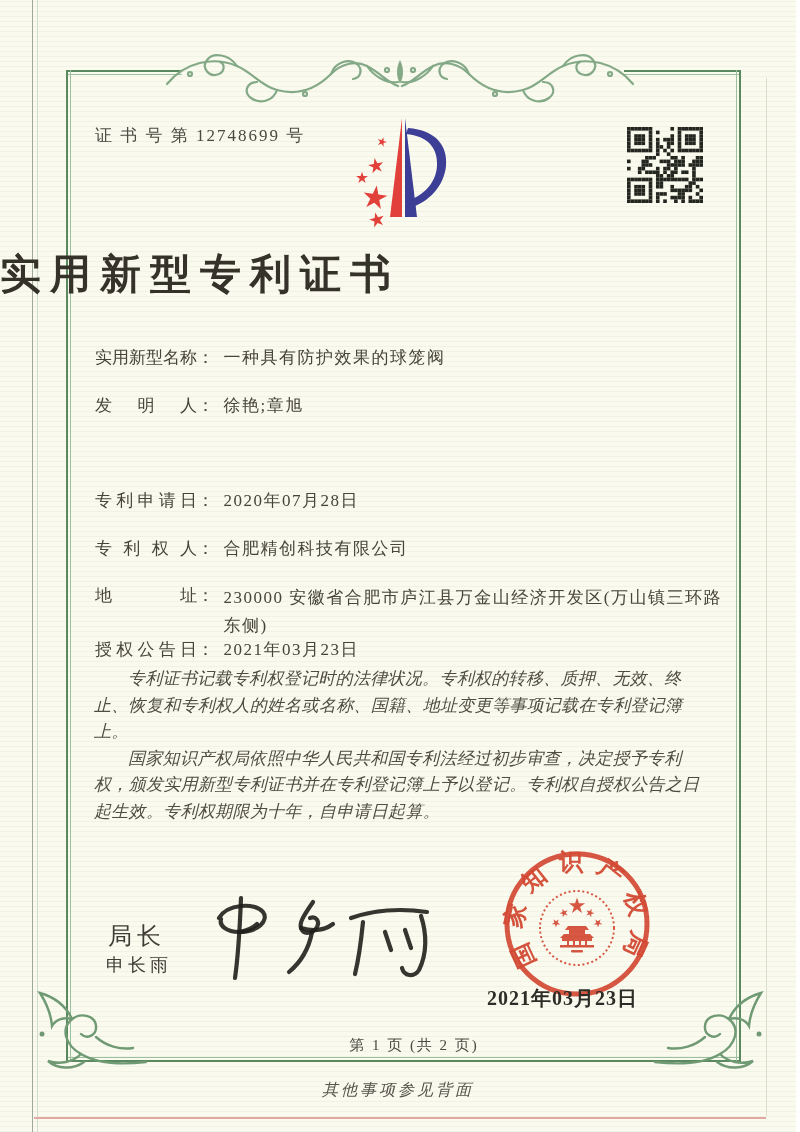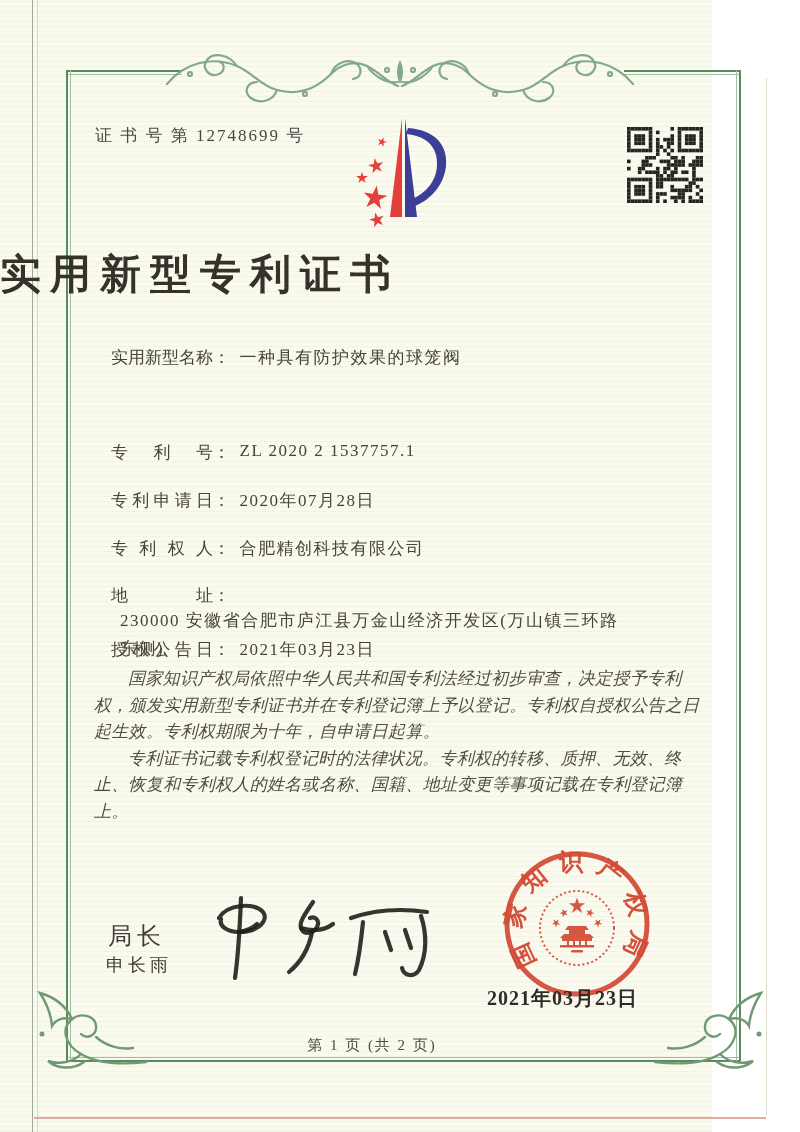--- a/index.html
+++ b/index.html
@@ -1,18 +1,18 @@
 <!DOCTYPE html>
 <html><head>
 <meta charset="utf-8">
 <style>
   html,body{margin:0;padding:0;}
   body{width:800px;height:1132px;overflow:hidden;
        font-family:"Liberation Serif","DejaVu Serif",serif;}
-  .page{position:relative;width:712px;height:1132px;
+  .page{position:relative;width:796px;height:1132px;
         background-color:#fbfaee;
         background-image:repeating-linear-gradient(0deg, rgba(170,195,165,0.13) 0 1px, rgba(0,0,0,0) 1px 5px);
         color:#45433b;}
   
   .scan-left{position:absolute;left:32px;top:0;height:1132px;width:4px;
              border-left:1.5px solid #9fa99b;border-right:1px solid #d2dacb;}
   .scan-right{position:absolute;left:766px;top:78px;height:1038px;width:1px;background:#d9ddc9;}
   .scan-bottom{position:absolute;left:34px;top:1117px;width:732px;height:2px;background:#e2a9a2;}
   
   .bseg{position:absolute;box-sizing:border-box;}
@@ -23,21 +23,21 @@
   .br{left:736px;top:70px;height:992px;width:5px;border-right:2px solid #5a895f;border-left:1px solid #9cbfa0;}
   .orn-band{position:absolute;left:165px;top:42px;}
   .fl-bl{position:absolute;left:34px;top:990px;}
   .fl-br{position:absolute;left:652px;top:990px;transform:scaleX(-1);}
   
   .cert-no{position:absolute;left:95px;top:124px;font-size:17px;letter-spacing:2px;color:#4b4a42;}
   .logo{position:absolute;left:340px;top:112px;}
   .qr{position:absolute;left:627px;top:127px;}
   .title{position:absolute;left:0;top:247px;width:100%;text-align:left;
          font-size:41px;font-weight:600;letter-spacing:9px;color:#343229;}
-  .frow{position:absolute;left:111px;font-size:17px;letter-spacing:0.5px;color:#474539;}
+  .frow{position:absolute;left:95px;font-size:17px;letter-spacing:0.5px;color:#474539;}
   .flabel{display:inline-block;width:102px;text-align-last:justify;-moz-text-align-last:justify;
           vertical-align:top;letter-spacing:0;}
   .fcolon{vertical-align:top;}
   .fvalue{margin-left:9px;letter-spacing:1.5px;vertical-align:top;}
   .fvalue.wrap{display:inline-block;width:505px;line-height:28px;}
   .pair2{position:absolute;left:330px;top:0;white-space:nowrap;}
   .paras{position:absolute;left:94px;top:666px;width:616px;
          font-style:italic;font-size:17px;line-height:26.5px;color:#4f4d42;letter-spacing:0.3px;}
   .paras p{margin:0;text-indent:2em;}
   .signer-title{position:absolute;left:108px;top:920px;font-size:24px;letter-spacing:5px;color:#3e3c34;}
@@ -342,39 +342,39 @@
       <rect x="65.14" y="72.38" width="3.62" height="3.62" fill="#23251f"></rect>
       <rect x="68.76" y="72.38" width="3.62" height="3.62" fill="#23251f"></rect>
       <rect x="72.38" y="72.38" width="3.62" height="3.62" fill="#23251f"></rect>
     </svg>
 
   <div class="title">实用新型专利证书</div>
 
   <div class="frow" style="top:346px">
     <span class="flabel">实用新型名称</span><span class="fcolon">：</span><span class="fvalue">一种具有防护效果的球笼阀</span>
   </div>
-  <div class="frow" style="top:441px">
-    <span class="flabel">专利号</span><span class="fcolon">：</span><span class="fvalue">ZL 2020 2 1537757.1</span>
+  <div class="frow" style="top:394px">
+    <span class="flabel">发明人</span><span class="fcolon">：</span><span class="fvalue">徐艳;章旭</span>
   </div>
   <div class="frow" style="top:489px">
     <span class="flabel">专利申请日</span><span class="fcolon">：</span><span class="fvalue">2020年07月28日</span>
   </div>
   <div class="frow" style="top:537px">
     <span class="flabel">专利权人</span><span class="fcolon">：</span><span class="fvalue">合肥精创科技有限公司</span>
   </div>
   <div class="frow" style="top:584px">
     <span class="flabel">地址</span><span class="fcolon">：</span><span class="fvalue wrap">230000 安徽省合肥市庐江县万金山经济开发区(万山镇三环路东侧)</span>
   </div>
   <div class="frow" style="top:638px;width:650px">
     <span class="flabel">授权公告日</span><span class="fcolon">：</span><span class="fvalue">2021年03月23日</span>
   </div>
 
   <div class="paras">
+    <p>专利证书记载专利权登记时的法律状况。专利权的转移、质押、无效、终止、恢复和专利权人的姓名或名称、国籍、地址变更等事项记载在专利登记簿上。</p>
     <p>国家知识产权局依照中华人民共和国专利法经过初步审查，决定授予专利权，颁发实用新型专利证书并在专利登记簿上予以登记。专利权自授权公告之日起生效。专利权期限为十年，自申请日起算。</p>
-    <p>专利证书记载专利权登记时的法律状况。专利权的转移、质押、无效、终止、恢复和专利权人的姓名或名称、国籍、地址变更等事项记载在专利登记簿上。</p>
   </div>
 
   <div class="signer-title">局长</div>
   <div class="signer-name">申长雨</div>
 
   <svg class="signature sig" width="235" height="100" viewBox="0 0 235 100">
     <path d="M36,10 C35,34 34,62 30,90"></path>
     <path d="M14,30 C22,16 50,14 58,24 C64,32 54,44 34,44 C22,44 14,38 16,31"></path>
     <path d="M34,44 C40,43 48,40 52,36"></path>
     <path d="M108,14 C100,26 94,34 96,40 C98,47 108,46 112,39 C115,33 111,28 105,30"></path>
@@ -410,14 +410,15 @@
         <rect x="-4" y="13" width="2" height="4"></rect>
       <rect x="2" y="13" width="2" height="4"></rect>
         <rect x="8" y="13" width="2" height="4"></rect>
       <rect x="-17" y="17" width="34" height="2.5"></rect>
       <rect x="-6" y="22" width="12" height="2.5" rx="1"></rect>
     </g>
   </svg>
   <div class="seal-date">2021年03月23日</div>
 
   <div class="page-num">第 1 页 (共 2 页)</div>
+  <div class="back-note">其他事项参见背面</div>
 
 </div>
 
 </body></html>

